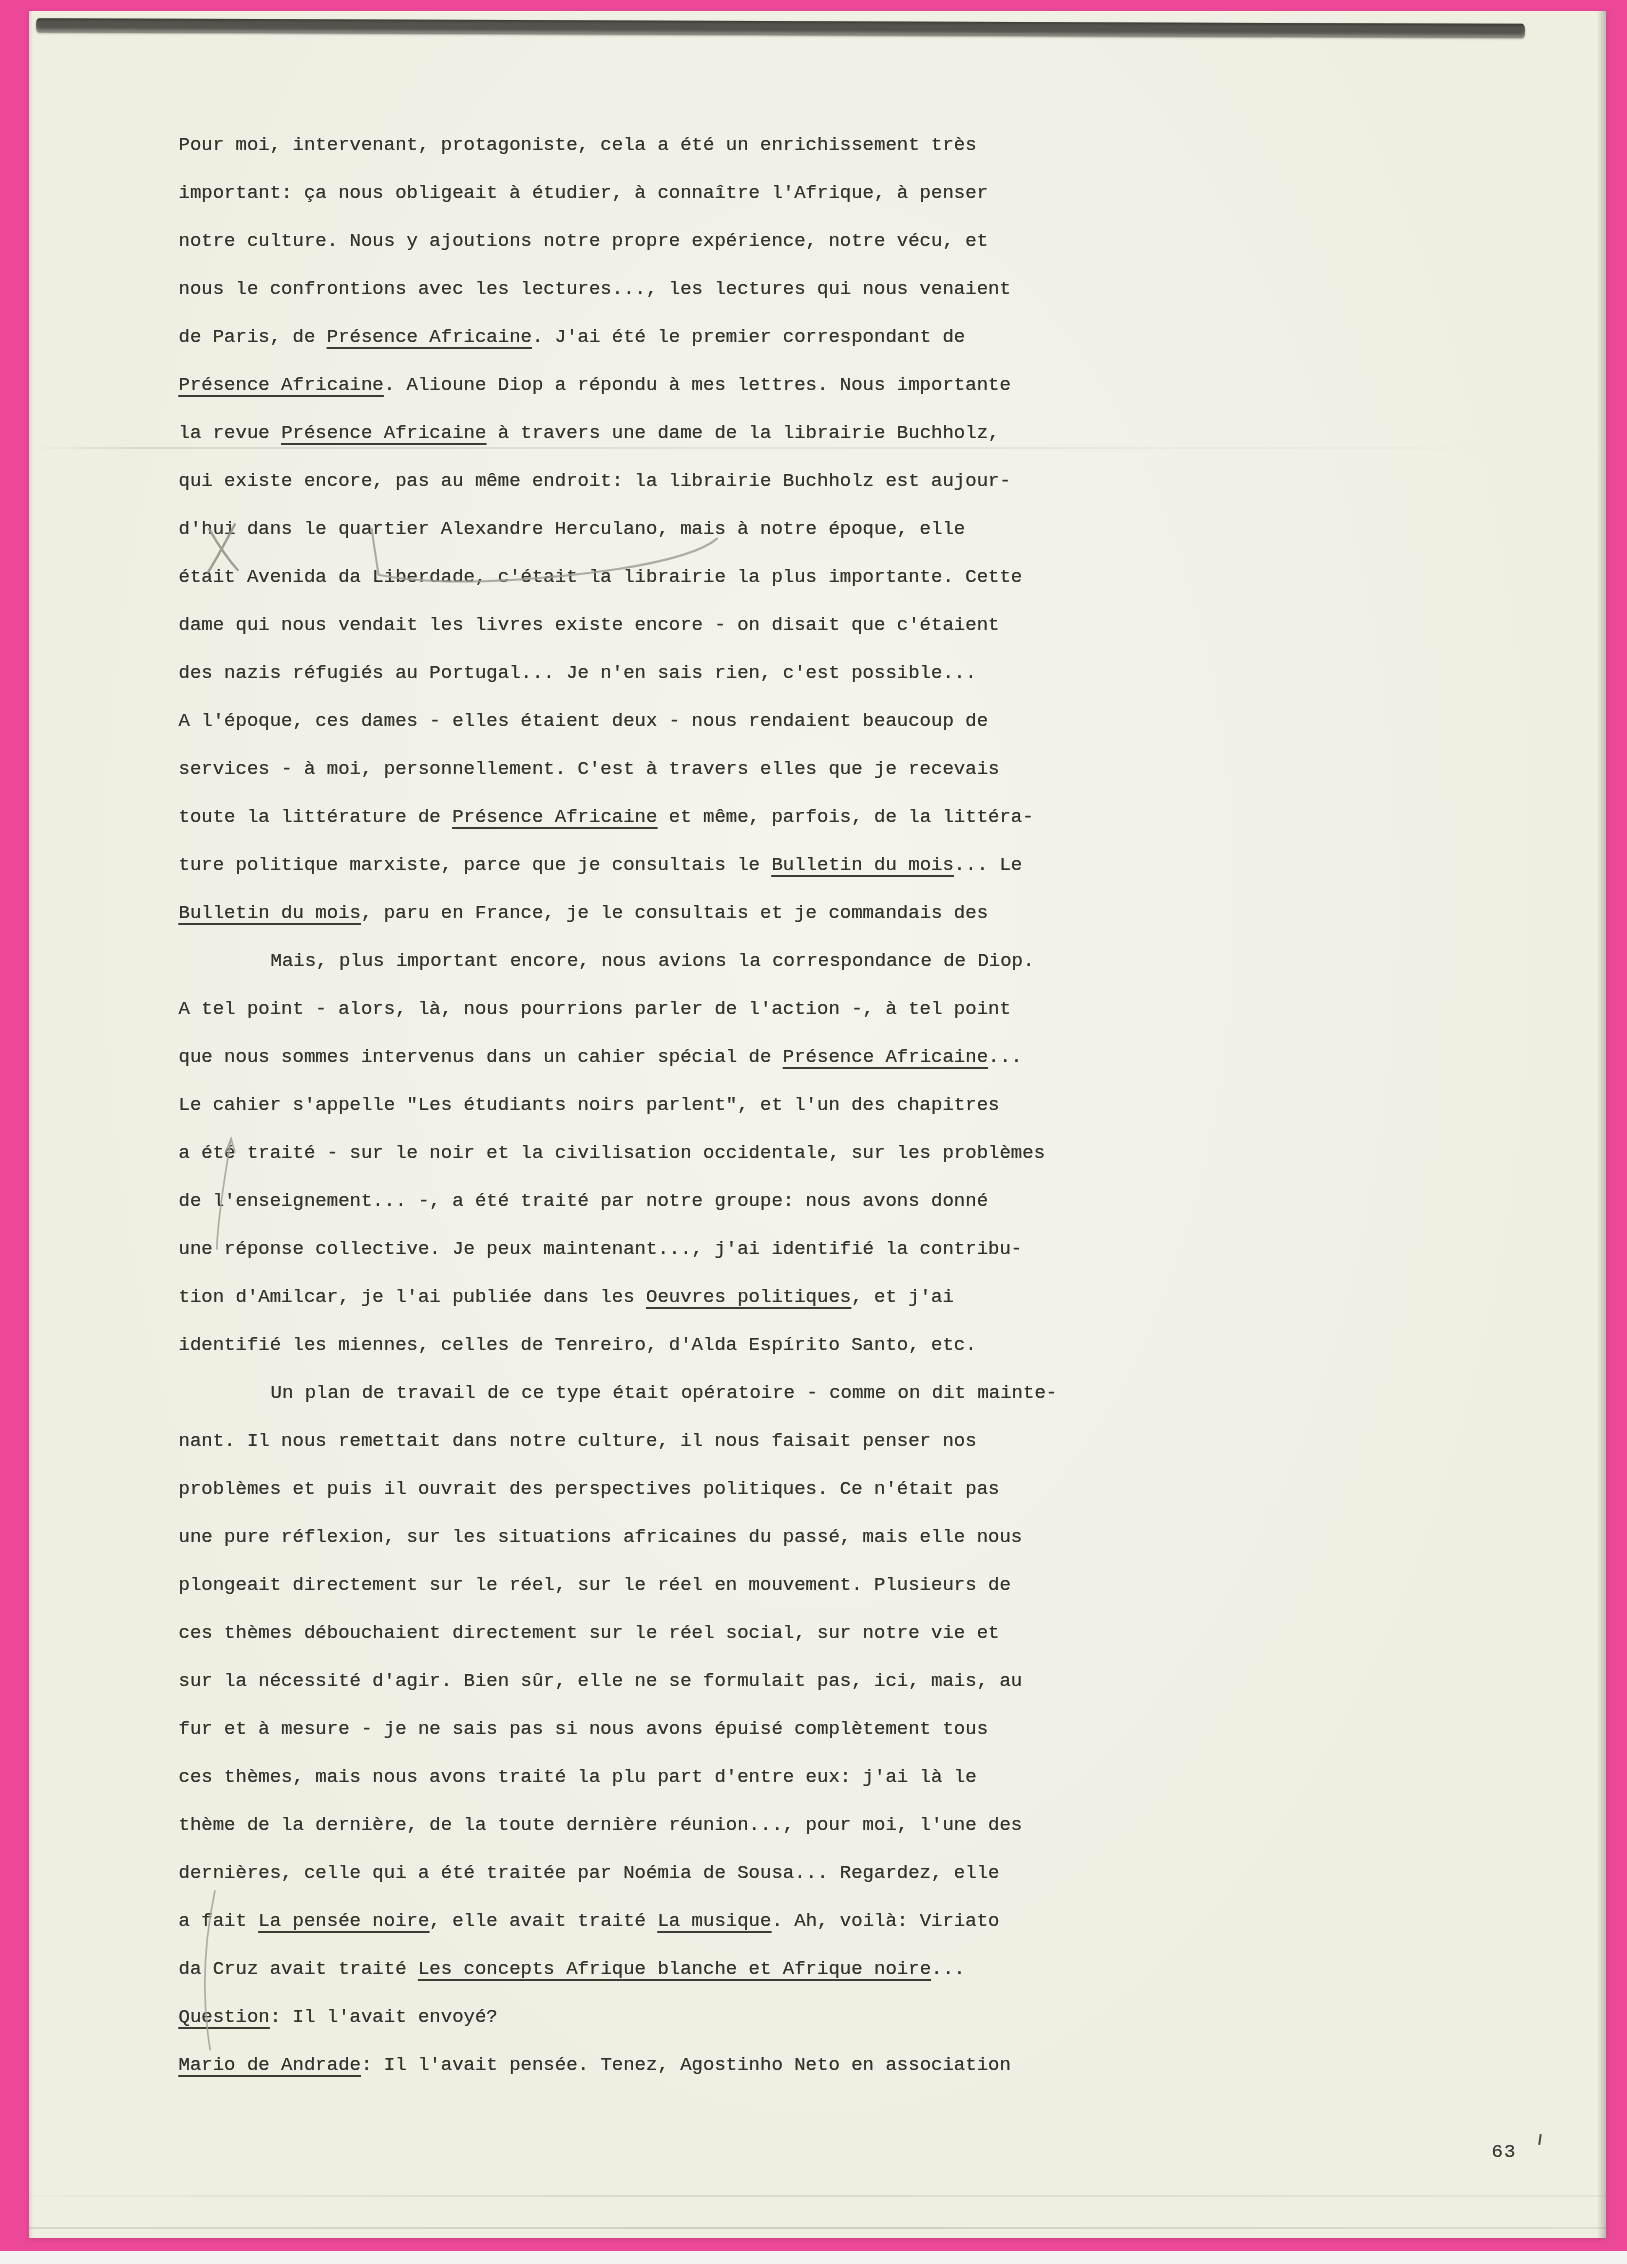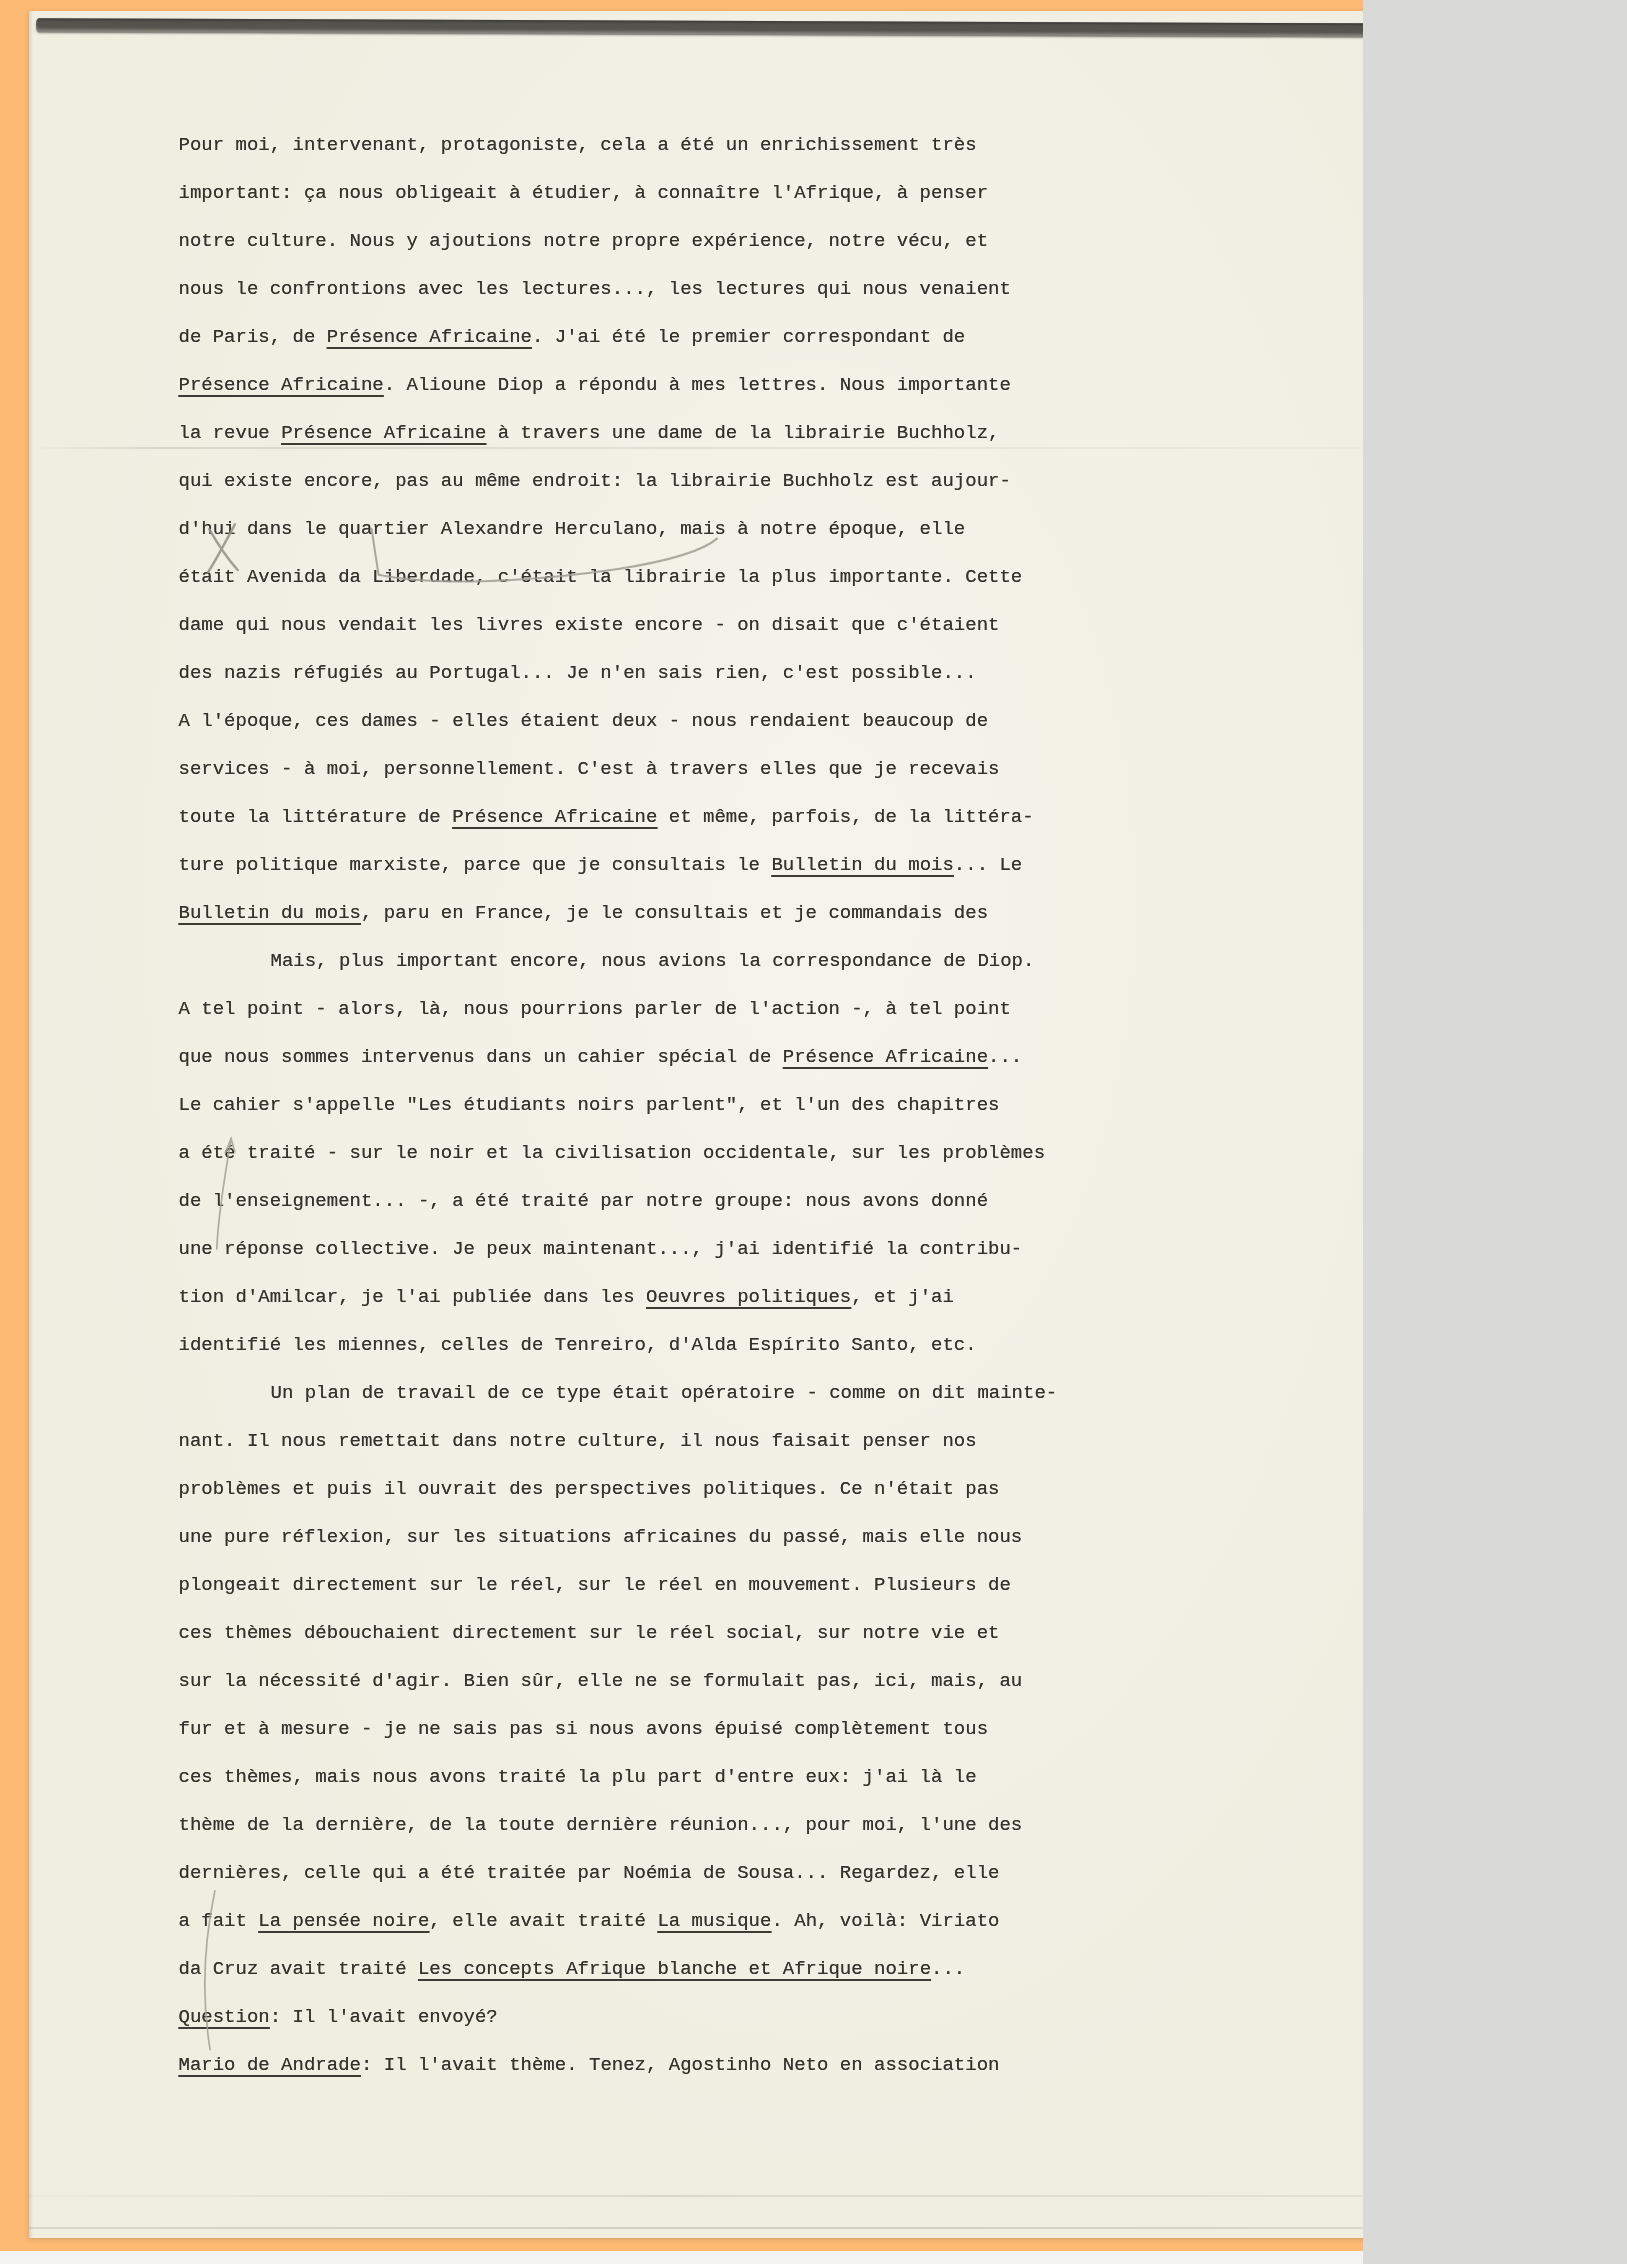--- a/index.html
+++ b/index.html
@@ -1,18 +1,18 @@
 <!DOCTYPE html>
 <html style="font-size:15px"><head>
 <meta charset="utf-8">
 <style>
   html,body { margin:0; padding:0; background:#d9d9d7; }
   .stage {
-    position:relative; width:1363px; height:2265px;
-    background:#fdba74; overflow:hidden;
+    position:relative; width:1627px; height:2265px;
+    background:#ec4899; overflow:hidden;
     font-family:"Liberation Mono","DejaVu Sans Mono",monospace;
   }
   .paper {
     position:absolute; left:28.5px; top:11.4px; width:1577px; height:2227px;
     background:#f0eee1;
     background-image: radial-gradient(ellipse at 50% 40%, rgba(255,255,252,0.35), rgba(0,0,0,0) 70%);
     box-shadow: 0 1px 4.8px rgba(70,70,64,0.25);
   }
   .top-strip {
     position:absolute; left:7.6px; top:9.5px; width:1489px; height:14.3px;
@@ -106,21 +106,21 @@
         <div class="line"><span>plongeait directement sur le réel, sur le réel en mouvement. Plusieurs de</span></div>
         <div class="line"><span>ces thèmes débouchaient directement sur le réel social, sur notre vie et</span></div>
         <div class="line"><span>sur la nécessité d'agir. Bien sûr, elle ne se formulait pas, ici, mais, au</span></div>
         <div class="line"><span>fur et à mesure - je ne sais pas si nous avons épuisé complètement tous</span></div>
         <div class="line"><span>ces thèmes, mais nous avons traité la plu part d'entre eux: j'ai là le</span></div>
         <div class="line"><span>thème de la dernière, de la toute dernière réunion..., pour moi, l'une des</span></div>
         <div class="line"><span>dernières, celle qui a été traitée par Noémia de Sousa... Regardez, elle</span></div>
         <div class="line"><span>a fait </span><span class="u">La pensée noire</span><span>, elle avait traité </span><span class="u">La musique</span><span>. Ah, voilà: Viriato</span></div>
         <div class="line"><span>da Cruz avait traité </span><span class="u">Les concepts Afrique blanche et Afrique noire</span><span>...</span></div>
         <div class="line"><span class="u">Question</span><span>: Il l'avait envoyé?</span></div>
-        <div class="line"><span class="u">Mario de Andrade</span><span>: Il l'avait thème. Tenez, Agostinho Neto en association</span></div>
+        <div class="line"><span class="u">Mario de Andrade</span><span>: Il l'avait pensée. Tenez, Agostinho Neto en association</span></div>
       </div>
 
     <div class="page-number">63</div>
     <div class="page-number-tick"></div>
   </div>
 
   <svg class="pencil-overlay" viewBox="0 0 1711 2381">
 
     <g stroke="#98968b" stroke-width="2.6" fill="none" stroke-linecap="round" opacity="0.9">
       <path d="M 220 556 C 228 570, 240 588, 250 599"></path>

